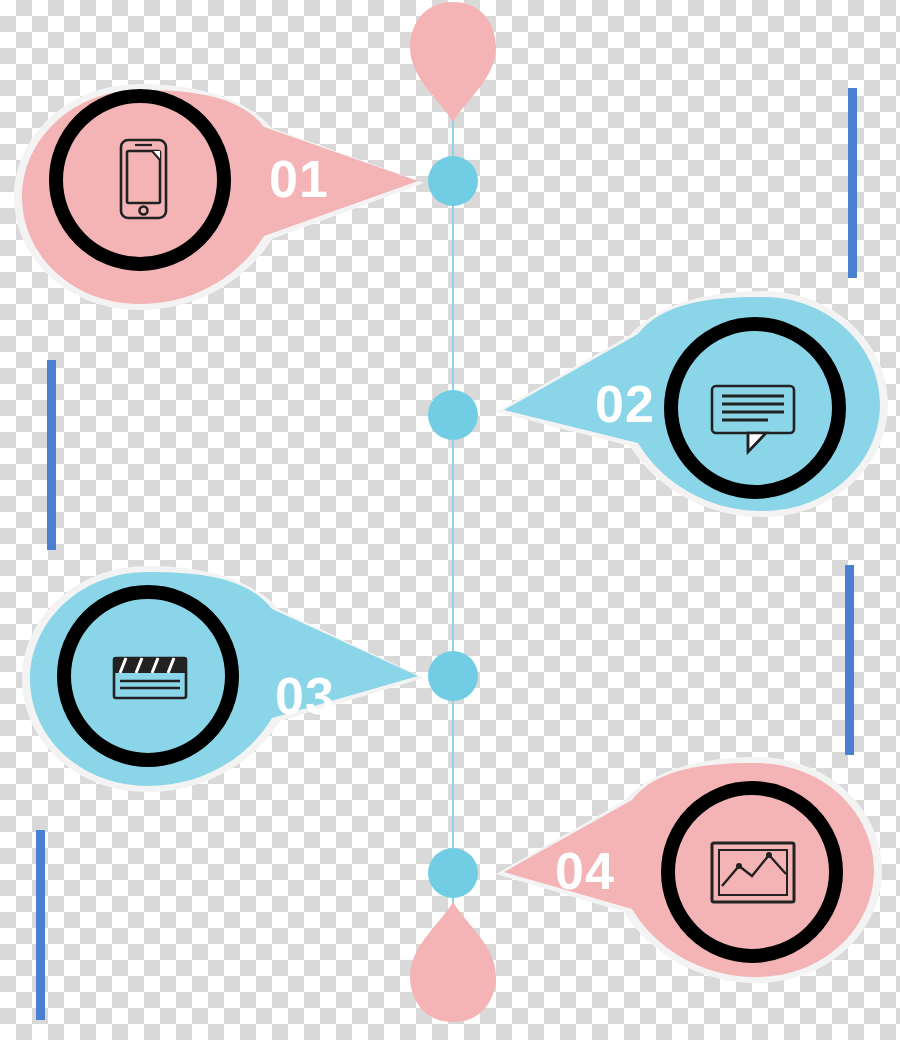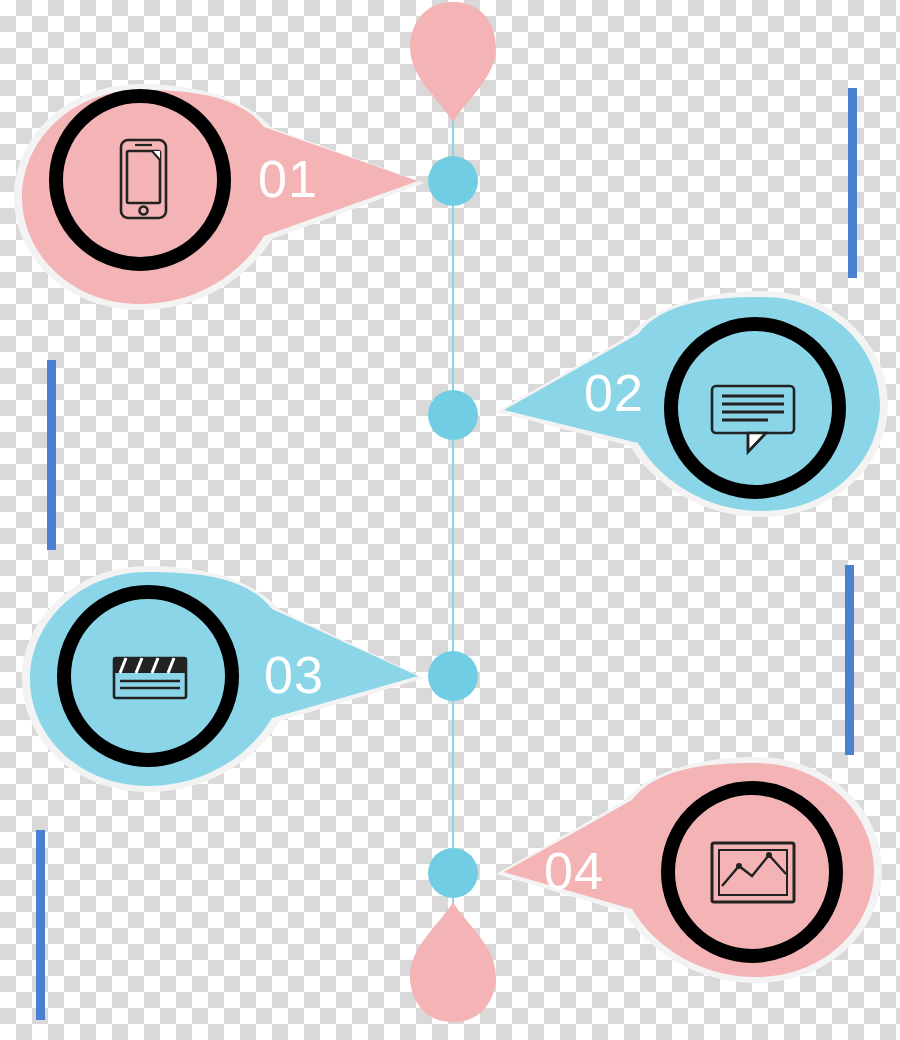--- a/index.html
+++ b/index.html
@@ -26,25 +26,26 @@
     position: absolute;
     left: 0;
     top: 0;
     width: 900px;
     height: 1040px;
   }
   .num {
     position: absolute;
     color: #ffffff;
     font-size: 52px;
-    font-weight: 400;
+    font-weight: 700;
     letter-spacing: 1px;
     font-family: "Liberation Sans", sans-serif;
     line-height: 1;
     user-select: none;
+    margin-left: 11px;
   }
 </style>
 </head>
 <body>
 
 <div id="canvas">
 
   <svg id="svgroot" viewBox="0 0 900 1040" xmlns="http://www.w3.org/2000/svg">
 
     <g>
@@ -134,17 +135,17 @@
         <rect x="712" y="843" width="82" height="59" rx="2" ry="2" fill="none" stroke="#222" stroke-width="3"></rect>
         <rect x="719" y="850" width="68" height="45" fill="none" stroke="#222" stroke-width="2"></rect>
         <polyline points="722,886 739,866 752,876 769,855 786,874" fill="none" stroke="#222" stroke-width="2.4"></polyline>
         <circle cx="739" cy="866" r="3" fill="#222"></circle>
         <circle cx="769" cy="855" r="3" fill="#222"></circle>
       </g>
     </g>
   </svg>
 
   <div class="num" style="left:258px; top:153px;">01</div>
-  <div class="num" style="left:584px; top:367px;">02</div>
-  <div class="num" style="left:264px; top:649px;">03</div>
+  <div class="num" style="left:584px; top:378px;">02</div>
+  <div class="num" style="left:264px; top:670px;">03</div>
   <div class="num" style="left:544px; top:845px;">04</div>
 
 </div>
 
 </body></html>

